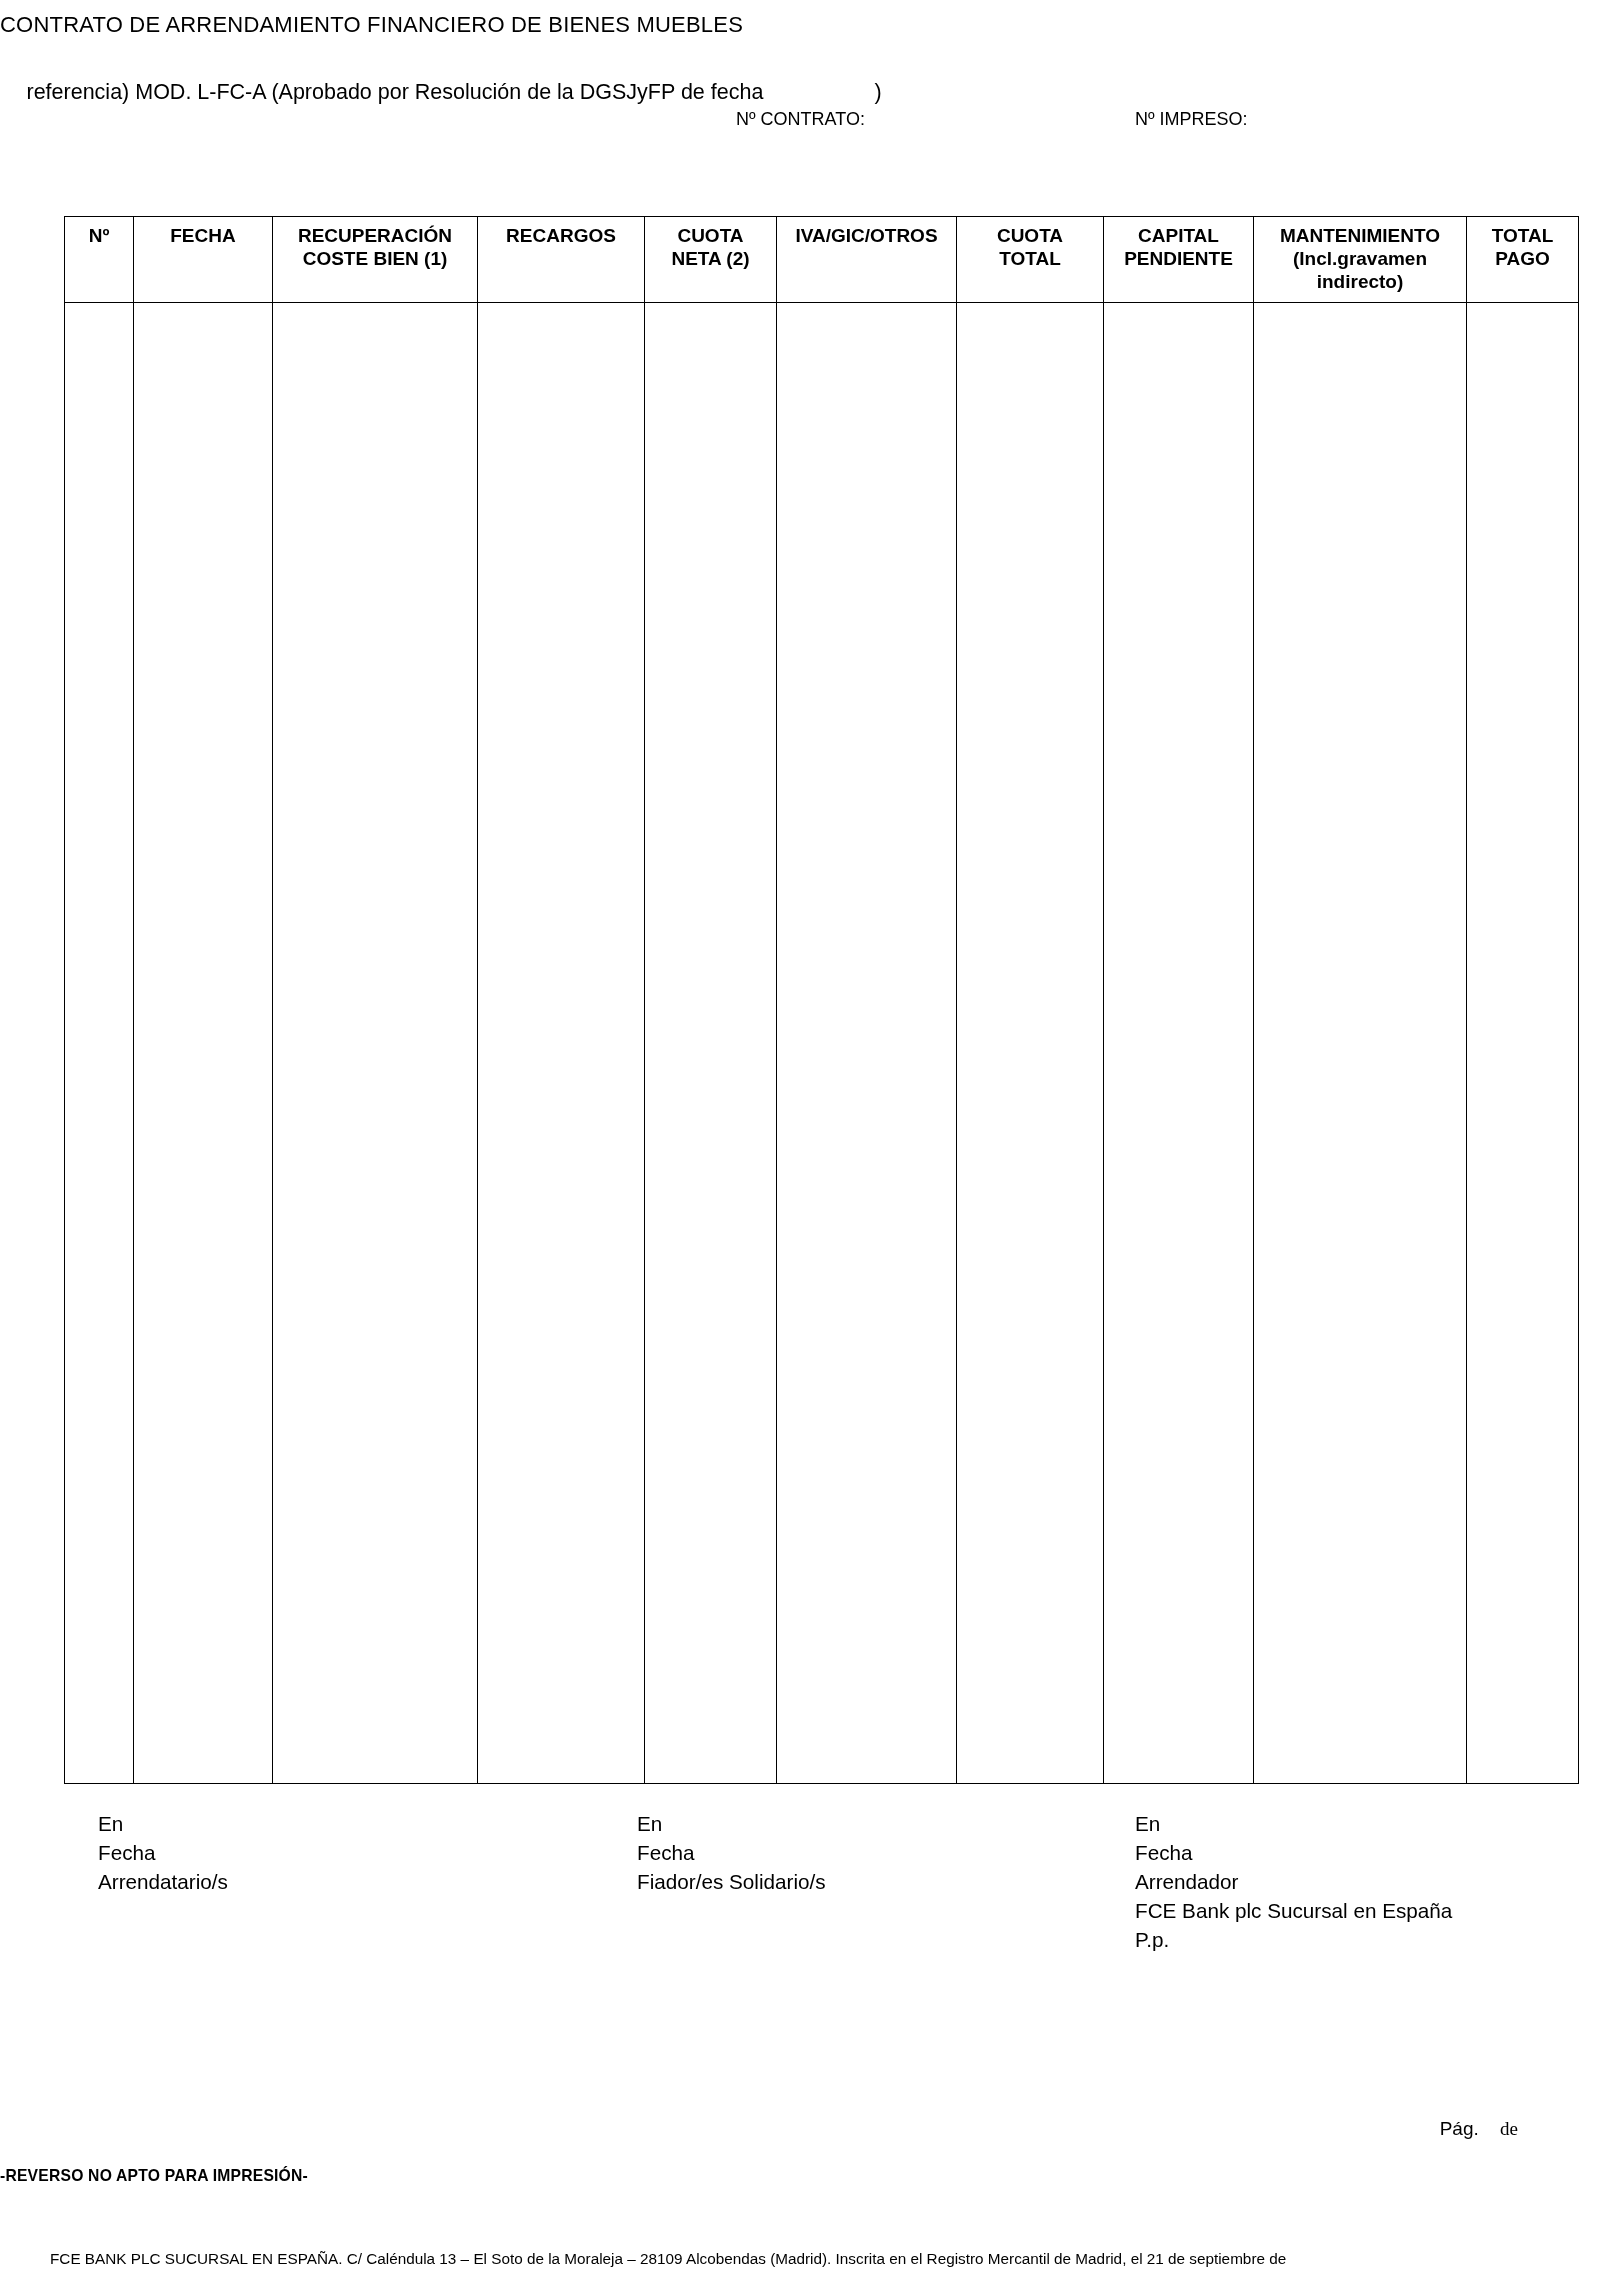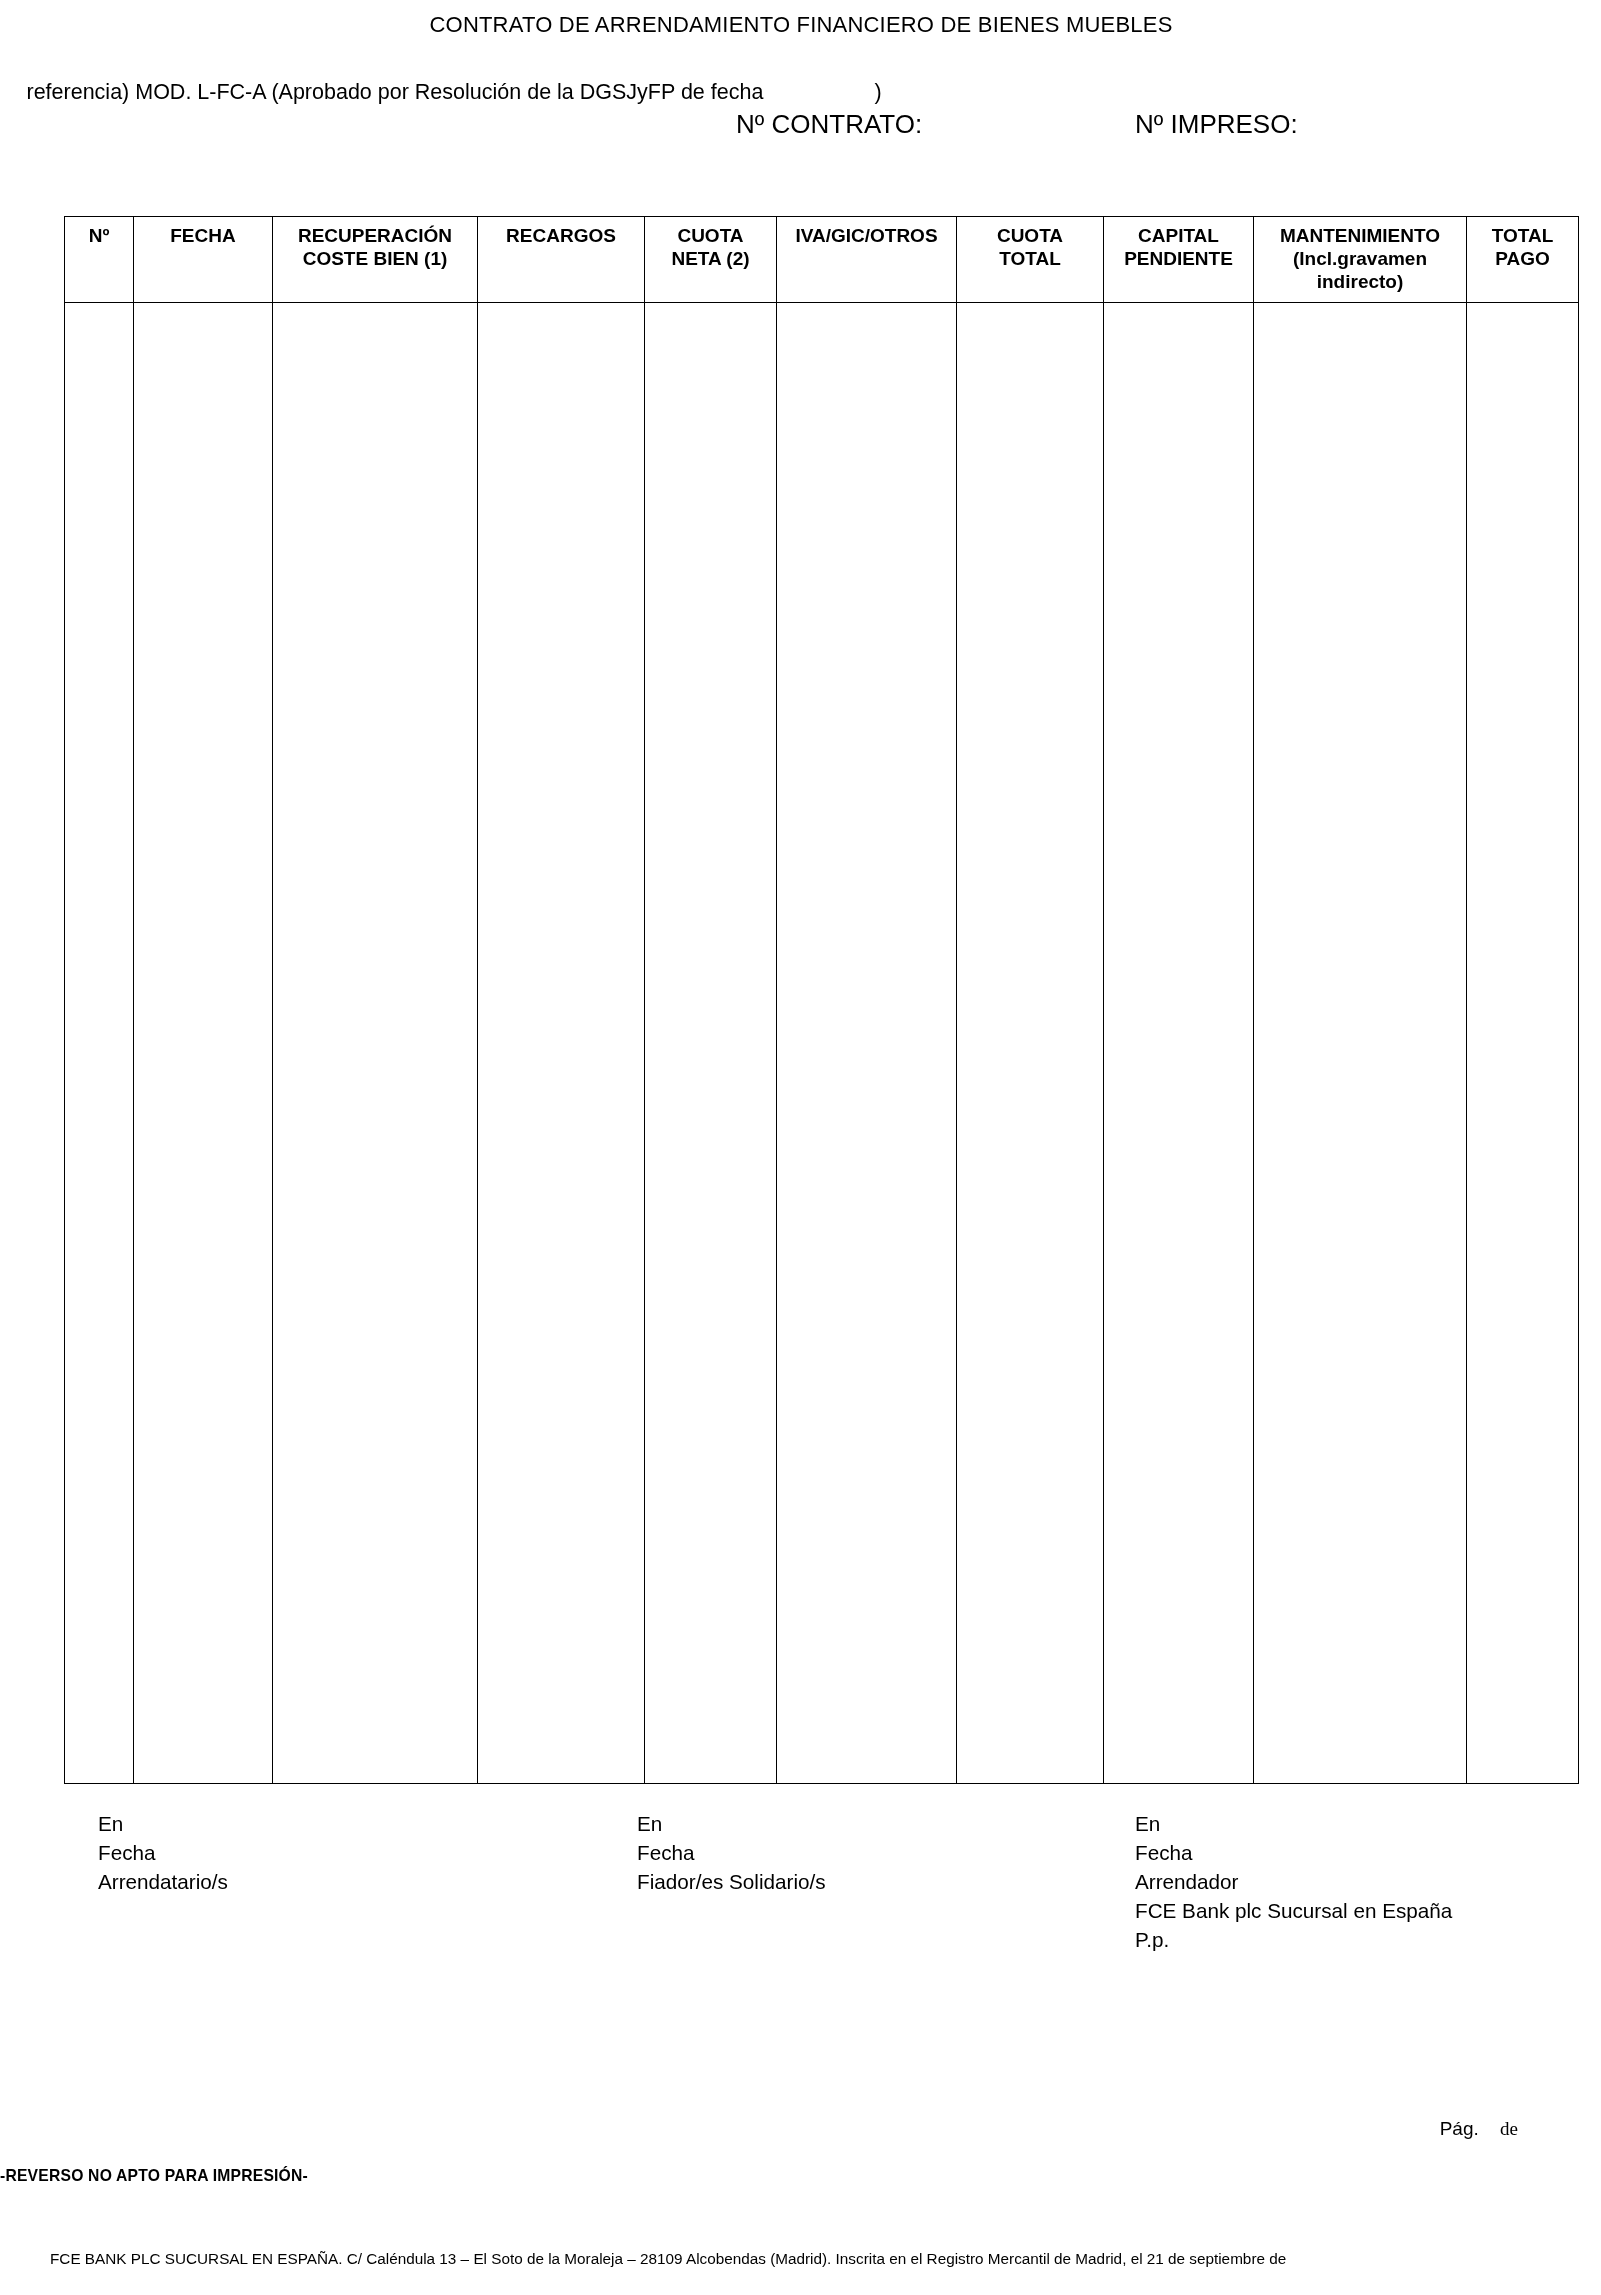--- a/index.html
+++ b/index.html
@@ -17,42 +17,41 @@
   }
   .page {
     position: relative;
     width: 1602px;
     height: 2295px;
     box-sizing: border-box;
   }
 
   
   .doc-title {
-    text-align: center;
     font-size: 22px;
     padding-top: 11.6px;
     letter-spacing: 0.2px;
   }
 
   
   .intro {
     margin-top: 40px;
     padding-left: 26.5px;
     padding-right: 25px;
     font-size: 21.5px;
     line-height: 1.32;
   }
   .intro .line1 { display: block; }
   .intro .line2 { display: block; }
   .intro-gap { display: inline-block; width: 99px; }
 
   
   .numbers-row {
     margin-top: 3.3px;
-    font-size: 26px;
+    font-size: 18px;
     position: relative;
     height: 28px;
     padding-left: 0;
   }
   .numbers-row .n-contrato {
     position: absolute;
     left: 736px;
     top: 0;
   }
   .numbers-row .n-impreso {

